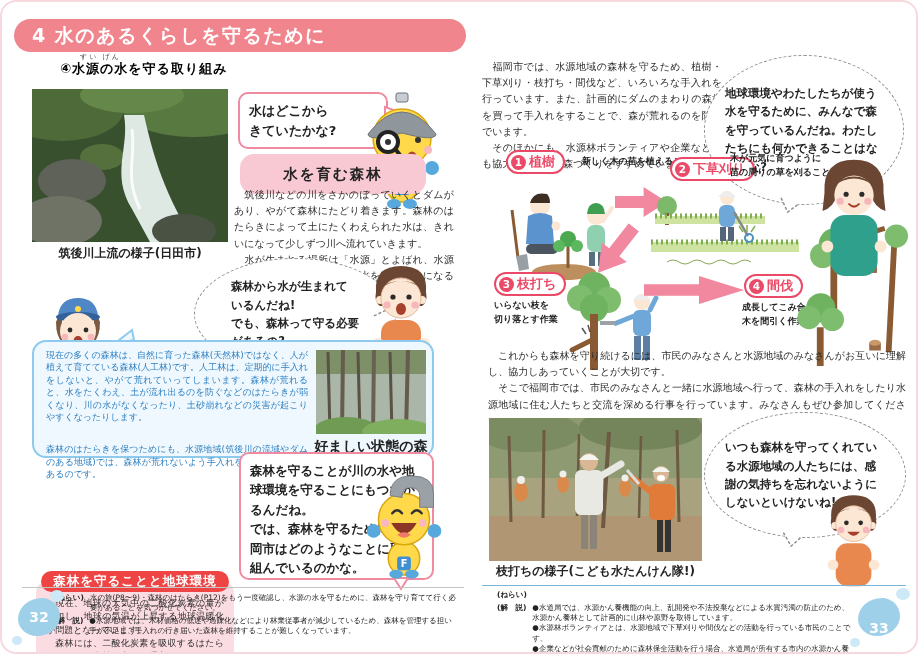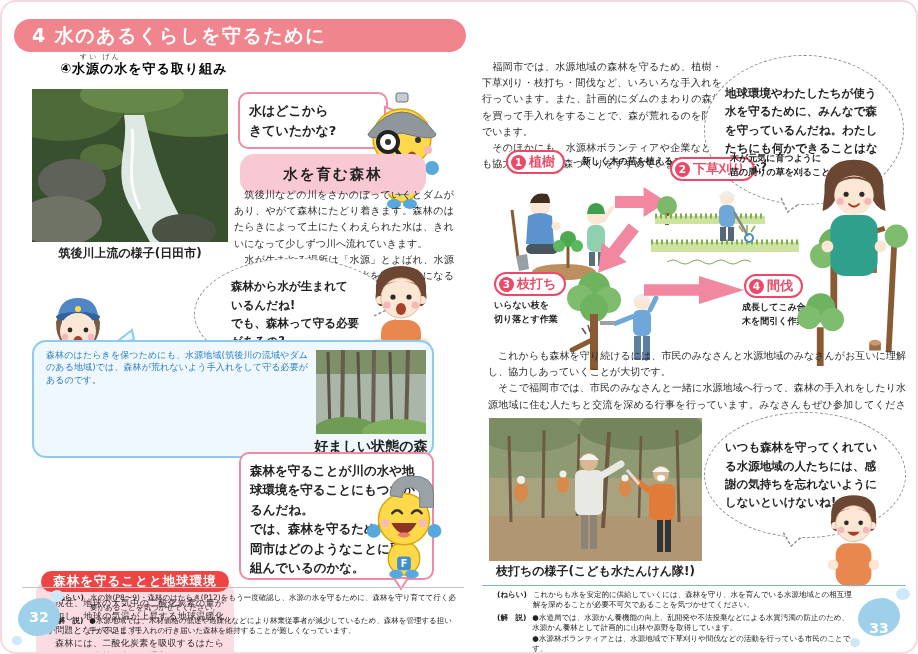--- a/index.html
+++ b/index.html
@@ -135,20 +135,21 @@
     <path d="M40 59 L46 67 L52 59" stroke="#fff" stroke-width="2" fill="none"></path>
     <rect x="62" y="62" width="24" height="10" rx="5" fill="#5b93cf" transform="rotate(16 62 62)"></rect>
     <circle cx="87" cy="74" r="5.5" fill="#fce6d4"></circle>
   </svg>
 
   <svg class="abs" style="left:110px;top:324px;" width="24" height="20">
       <polygon points="20,4 2,18 22,14" fill="#eef8fe" stroke="#8ecaed" stroke-width="2"></polygon>
     </svg>
   <div class="abs info-box" style="left:30px;top:338px;width:402px;height:118px;">
     <div class="abs" style="left:12px;top:7px;width:262px;">
+      <div class="info-text">現在の多くの森林は、自然に育った森林(天然林)ではなく、人が植えて育てている森林(人工林)です。人工林は、定期的に手入れをしないと、やがて荒れていってしまいます。森林が荒れると、水をたくわえ、土が流れ出るのを防ぐなどのはたらきが弱くなり、川の水がなくなったり、土砂崩れなどの災害が起こりやすくなったりします。</div>
       <div class="info-text">森林のはたらきを保つためにも、水源地域(筑後川の流域やダムのある地域)では、森林が荒れないよう手入れをして守る必要があるのです。</div>
     </div>
     <div class="abs photo-frame" style="left:282px;top:8px;width:110px;height:84px;">
       <svg viewBox="0 0 110 84" width="110" height="84" preserveAspectRatio="none">
         <rect width="110" height="84" fill="#aab6a8"></rect>
         <rect width="110" height="24" fill="#7d9068"></rect>
         <line x1="12" y1="2" x2="14" y2="84" stroke="#5a5244" stroke-width="3"></line>
         <line x1="27" y1="0" x2="26" y2="84" stroke="#665c4c" stroke-width="4"></line>
         <line x1="42" y1="2" x2="44" y2="84" stroke="#5a5244" stroke-width="3"></line>
         <line x1="58" y1="0" x2="57" y2="84" stroke="#6b6152" stroke-width="4"></line>
@@ -409,21 +410,20 @@
     <path d="M40 49 Q47 58 54 49 Z" fill="#a63f2c"></path>
     <rect x="27" y="62" width="40" height="48" rx="13" fill="#e8884f"></rect>
     <circle cx="24" cy="86" r="6" fill="#fce6d4"></circle>
       <circle cx="70" cy="86" r="6" fill="#fce6d4"></circle>
   </svg>
 
   <div class="abs footer-line-blue" style="left:480px;top:583px;width:424px;"></div>
   <div class="abs footer" style="left:495px;top:588px;width:358px;">
     <div class="footer-row">
       <span class="footer-label">(ねらい)</span>
-      <span>これからも水を安定的に供給していくには、森林を守り、水を育んでいる水源地域との相互理解を深めることが必要不可欠であることを気づかせてください。</span>
     </div>
     <div class="footer-row">
       <span class="footer-label">(解　説)</span>
       <span>
         <div>●水道局では、水源かん養機能の向上、乱開発や不法投棄などによる水質汚濁の防止のため、水源かん養林として計画的に山林や原野を取得しています。</div>
         <div>●水源林ボランティアとは、水源地域で下草刈りや間伐などの活動を行っている市民のことです。</div>
         <div>●企業などが社会貢献のために森林保全活動を行う場合、水道局が所有する市内の水源かん養林を活動の場として提供しています。</div>
       </span>
     </div>
   </div>

